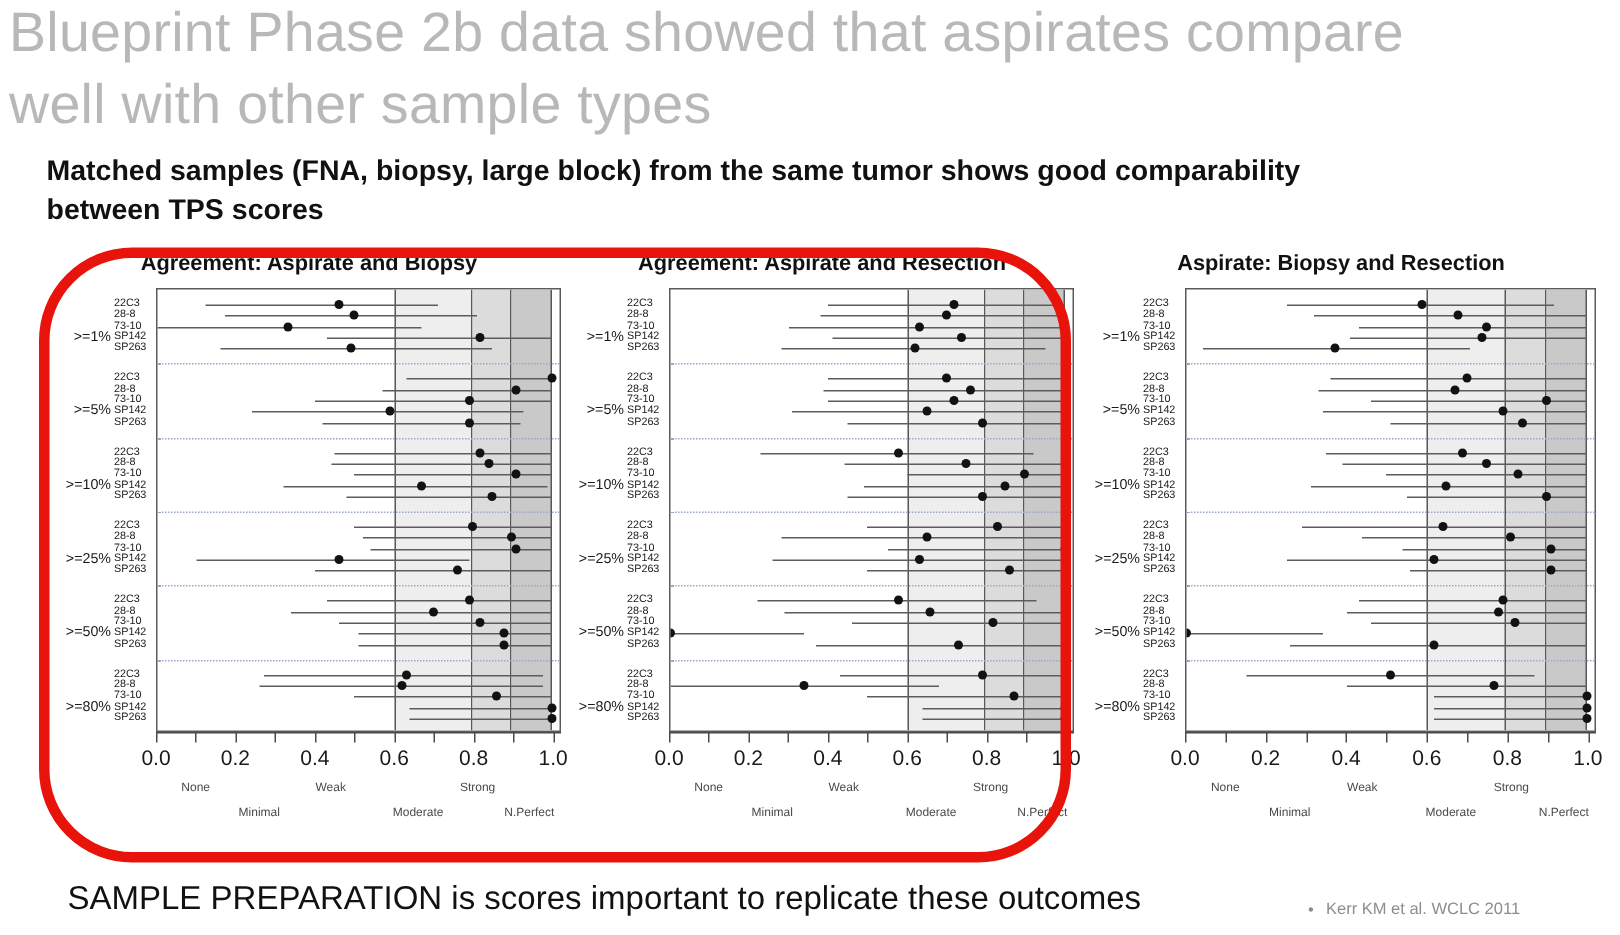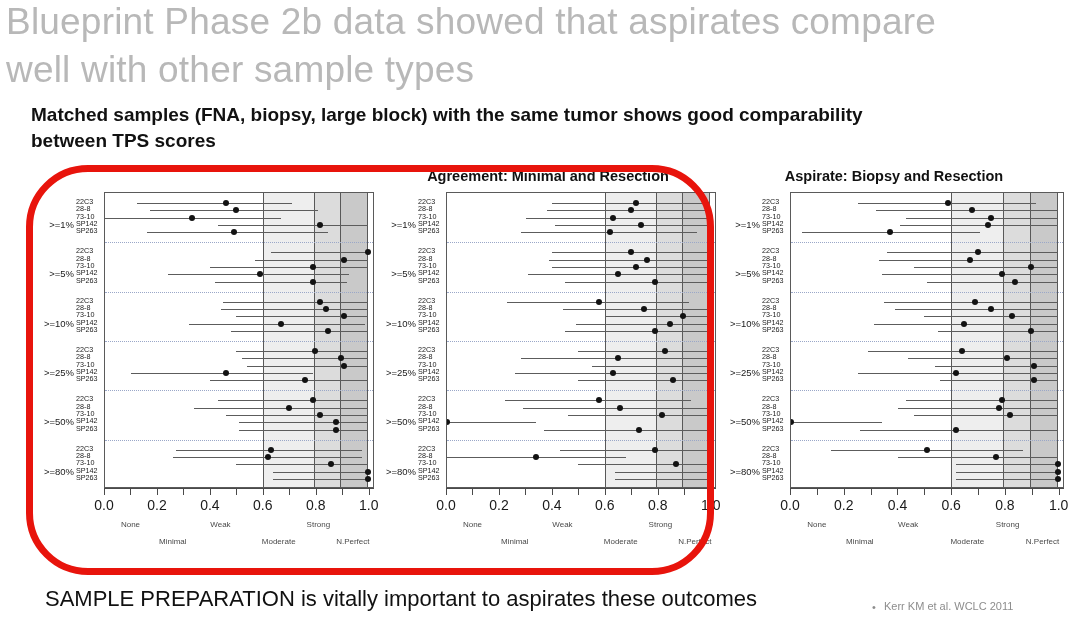--- a/index.html
+++ b/index.html
@@ -125,24 +125,25 @@
   .catrow2{top:49px;}
 </style>
 </head>
 <body>
 
 <div id="slide">
 
   <div id="slide-title">Blueprint Phase 2b data showed that aspirates compare
 well with other sample types</div>
 
-  <div id="slide-subtitle">Matched samples (FNA, biopsy, large block) with the same tumor shows good comparability
+  <div id="slide-subtitle">Matched samples (FNA, biopsy, large block) from the same tumor shows good comparability
 between TPS scores</div>
 
   <div class="panel" id="panel-0">
+    <div class="panel-title">Agreement: Aspirate and Biopsy</div>
     <div class="plotwrap">
       <div class="rowlabels">
           <div class="grouplabel" style="top: 27.0667px;">&gt;=1%</div>
           <div class="assaylabel" style="top: 5.86667px;">22C3</div>
           <div class="assaylabel" style="top: 13.2667px;">28-8</div>
           <div class="assaylabel" style="top: 20.6667px;">73-10</div>
           <div class="assaylabel" style="top: 28.0667px;">SP142</div>
           <div class="assaylabel" style="top: 35.4667px;">SP263</div>
           <div class="grouplabel" style="top: 76.4px;">&gt;=5%</div>
           <div class="assaylabel" style="top: 55.2px;">22C3</div>
@@ -268,21 +269,21 @@
           <div class="catlabel catrow1" style="left: 43.1373%;">Weak</div>
           <div class="catlabel catrow1" style="left: 79.4118%;">Strong</div>
           <div class="catlabel catrow2" style="left: 25.4902%;">Minimal</div>
           <div class="catlabel catrow2" style="left: 64.7059%;">Moderate</div>
           <div class="catlabel catrow2" style="left: 92.1569%;">N.Perfect</div>
         </div>
     </div>
   </div>
 
   <div class="panel" id="panel-1">
-    <div class="panel-title">Agreement: Minimal and Resection</div>
+    <div class="panel-title">Agreement: Aspirate and Resection</div>
     <div class="plotwrap">
       <div class="rowlabels">
           <div class="grouplabel" style="top: 27.0667px;">&gt;=1%</div>
           <div class="assaylabel" style="top: 5.86667px;">22C3</div>
           <div class="assaylabel" style="top: 13.2667px;">28-8</div>
           <div class="assaylabel" style="top: 20.6667px;">73-10</div>
           <div class="assaylabel" style="top: 28.0667px;">SP142</div>
           <div class="assaylabel" style="top: 35.4667px;">SP263</div>
           <div class="grouplabel" style="top: 76.4px;">&gt;=5%</div>
           <div class="assaylabel" style="top: 55.2px;">22C3</div>
@@ -549,17 +550,17 @@
           <div class="catlabel catrow1" style="left: 79.4118%;">Strong</div>
           <div class="catlabel catrow2" style="left: 25.4902%;">Minimal</div>
           <div class="catlabel catrow2" style="left: 64.7059%;">Moderate</div>
           <div class="catlabel catrow2" style="left: 92.1569%;">N.Perfect</div>
         </div>
     </div>
   </div>
 
   <div id="red-oval"></div>
 
-  <div id="bottom-text">SAMPLE PREPARATION is vitally important to aspirates these outcomes</div>
+  <div id="bottom-text">SAMPLE PREPARATION is scores important to replicate these outcomes</div>
   <div id="citation-bullet">•</div>
   <div id="citation">Kerr KM et al. WCLC 2011</div>
 
 </div>
 
 </body></html>

